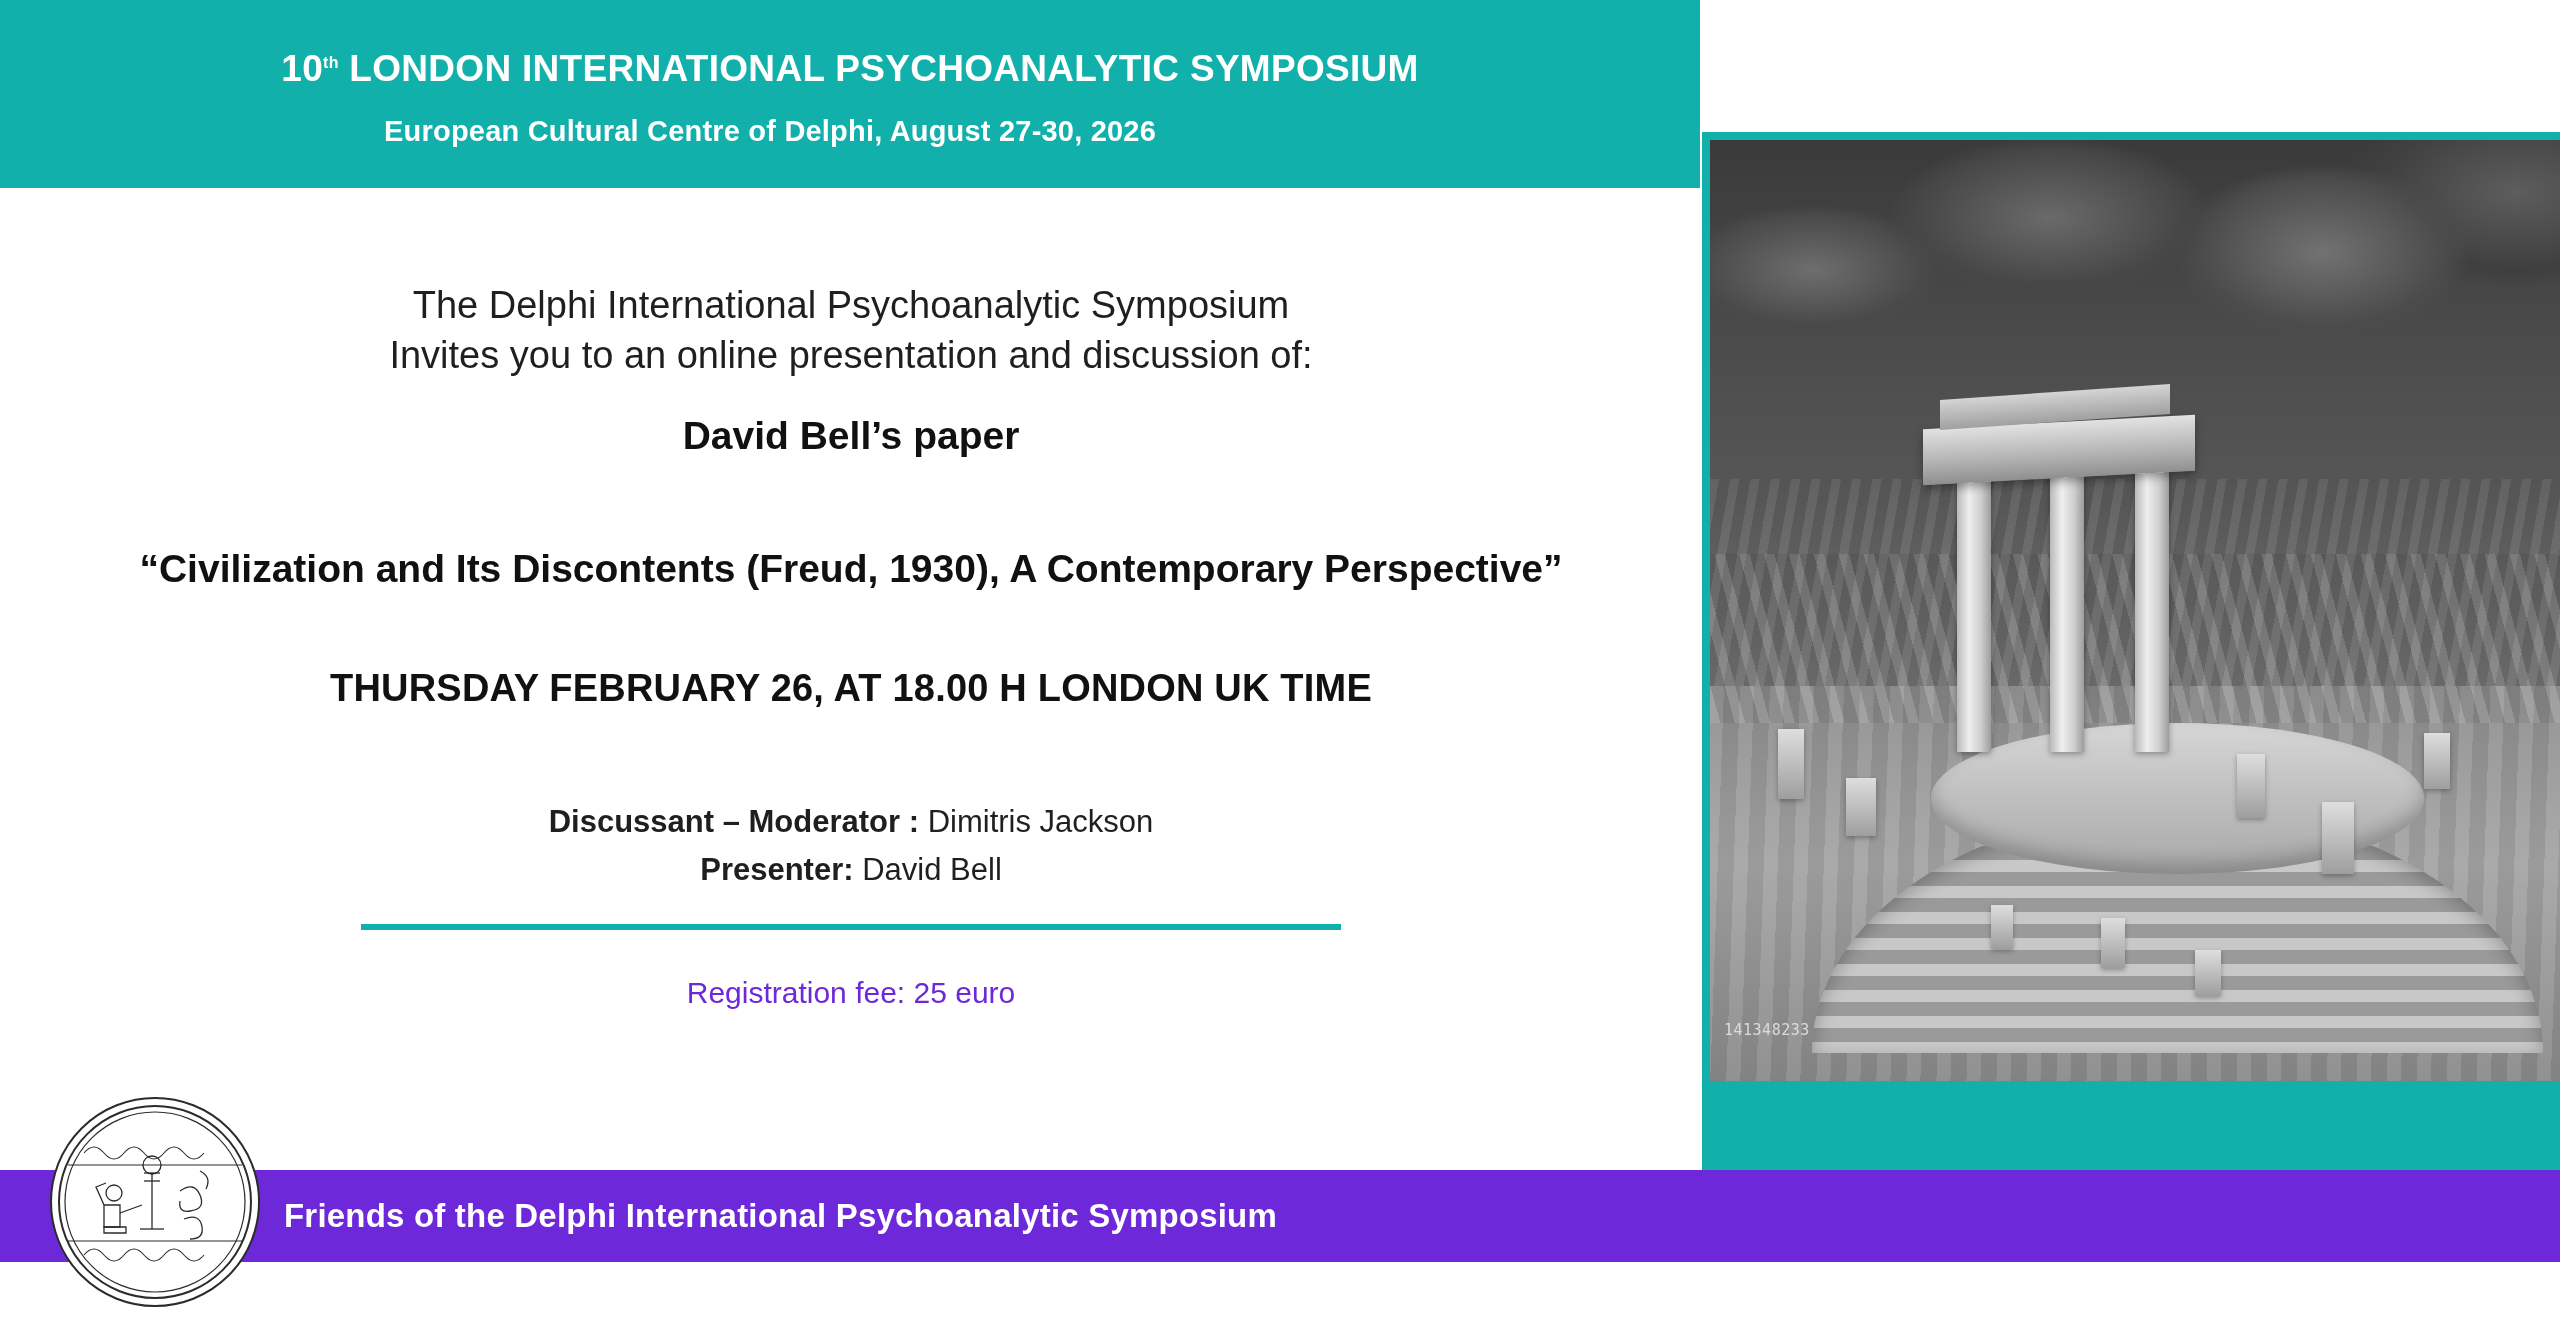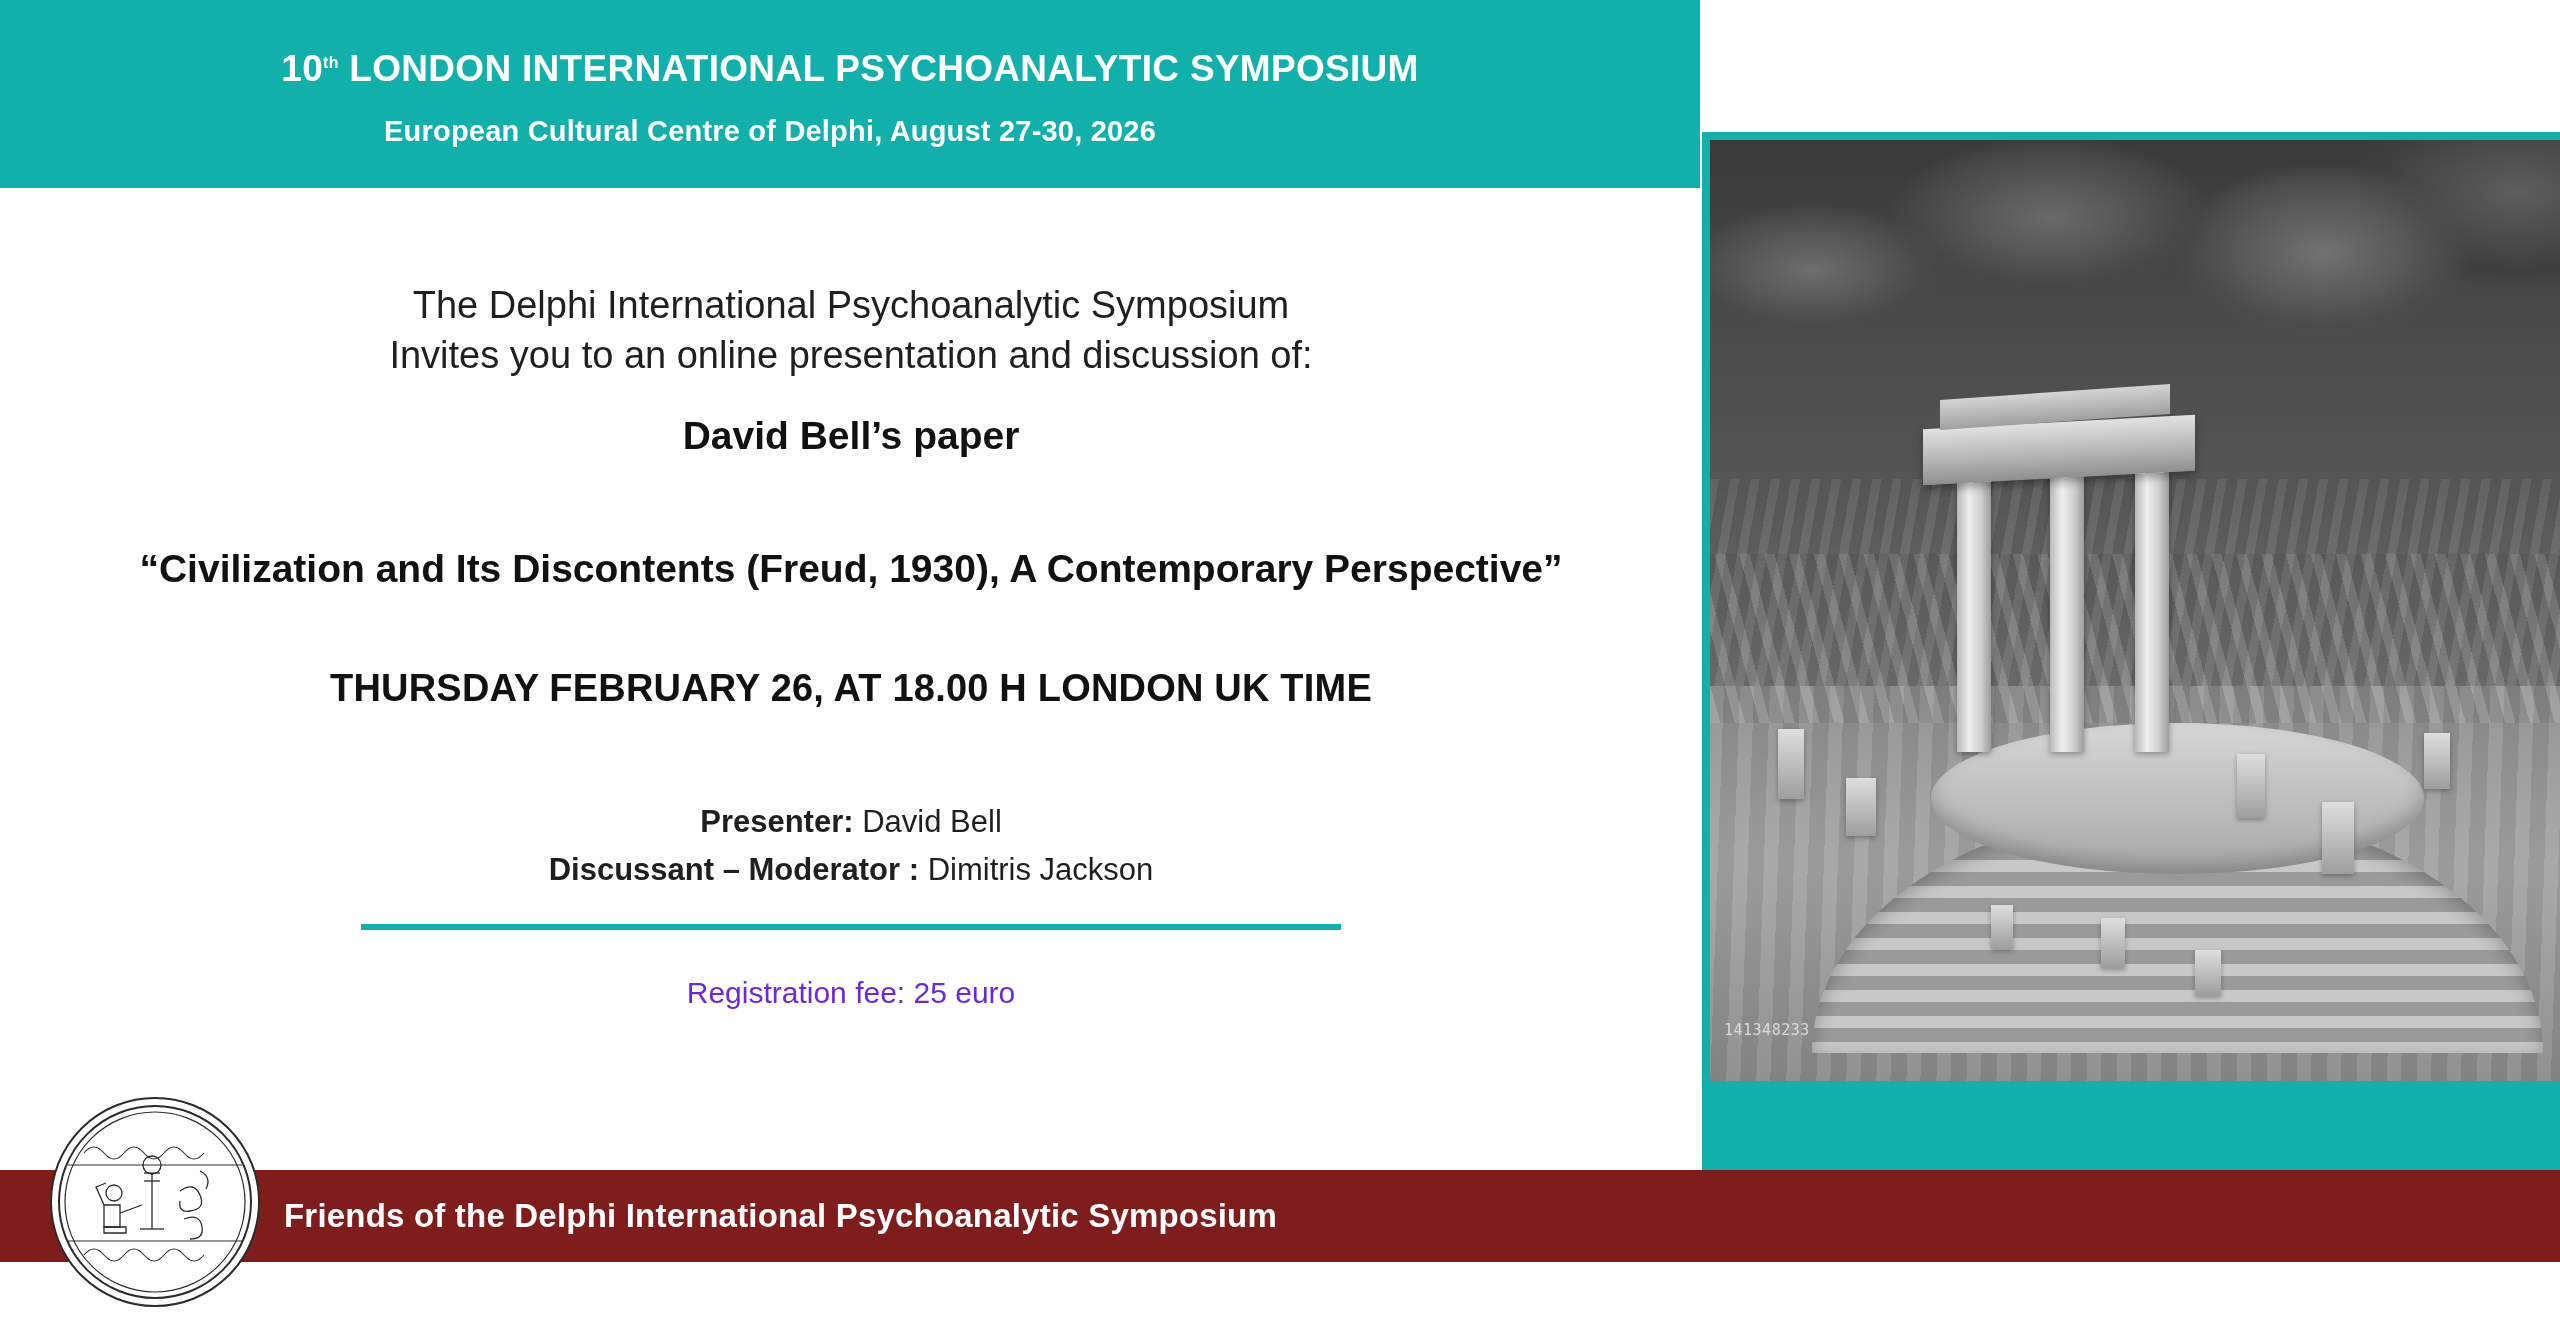--- a/index.html
+++ b/index.html
@@ -240,21 +240,21 @@
     color: #6d28d9;
   }
 
   
   .bottom-bar {
     position: absolute;
     left: 0;
     bottom: 78px;
     width: 2560px;
     height: 92px;
-    background: #7f1d1d;
+    background: #6d28d9;
     z-index: 2;
   }
   .bottom-text {
     position: absolute;
     left: 284px;
     top: 27px;
     color: #ffffff;
     font-size: 33px;
     font-weight: bold;
     white-space: nowrap;
@@ -314,26 +314,26 @@
   </div>
 
   <div class="paper-title">David Bell’s paper</div>
 
   <div class="paper-name">“Civilization and Its Discontents (Freud, 1930), A Contemporary Perspective”</div>
 
   <div class="datetime">THURSDAY FEBRUARY 26, AT 18.00 H LONDON UK TIME</div>
 
   <div class="people">
     <div>
+      <span class="lbl">Discussant – Moderator :</span>
+      <span>Dimitris Jackson</span>
+    </div>
+    <div>
       <span class="lbl">Presenter:</span>
       <span>David Bell</span>
-    </div>
-    <div>
-      <span class="lbl">Discussant – Moderator :</span>
-      <span>Dimitris Jackson</span>
     </div>
   </div>
 
   <div class="rule"></div>
 
   <div class="fee">Registration fee: 25 euro</div>
 </div>
 
 <div class="bottom-bar">
   <div class="bottom-text">Friends of the Delphi International Psychoanalytic Symposium</div>

